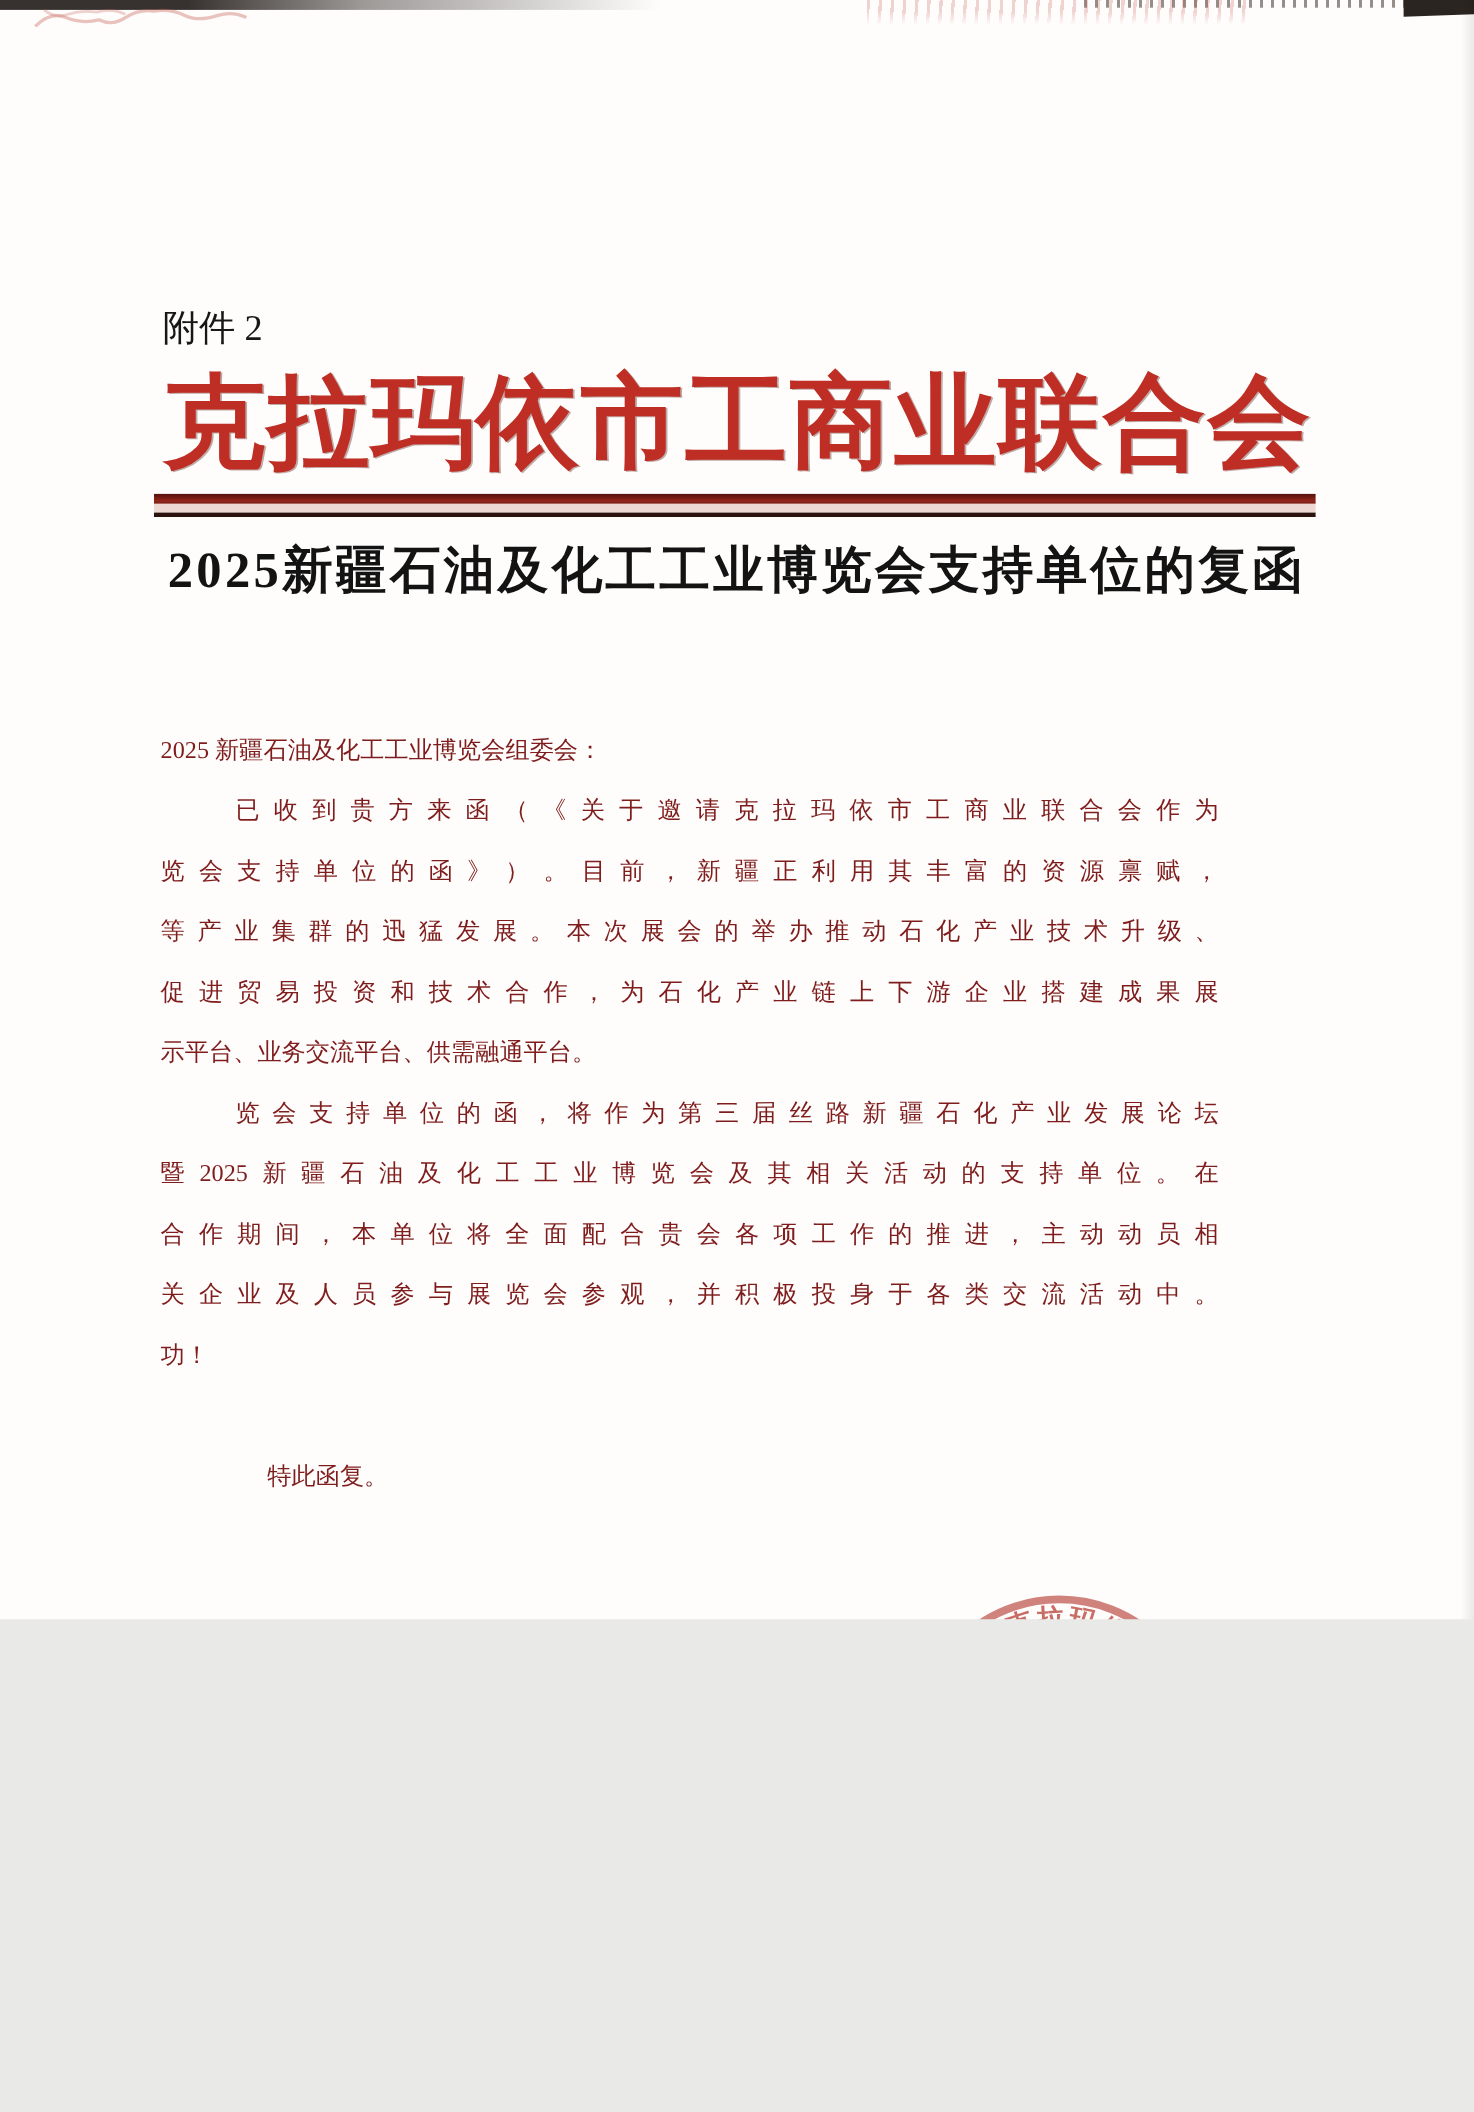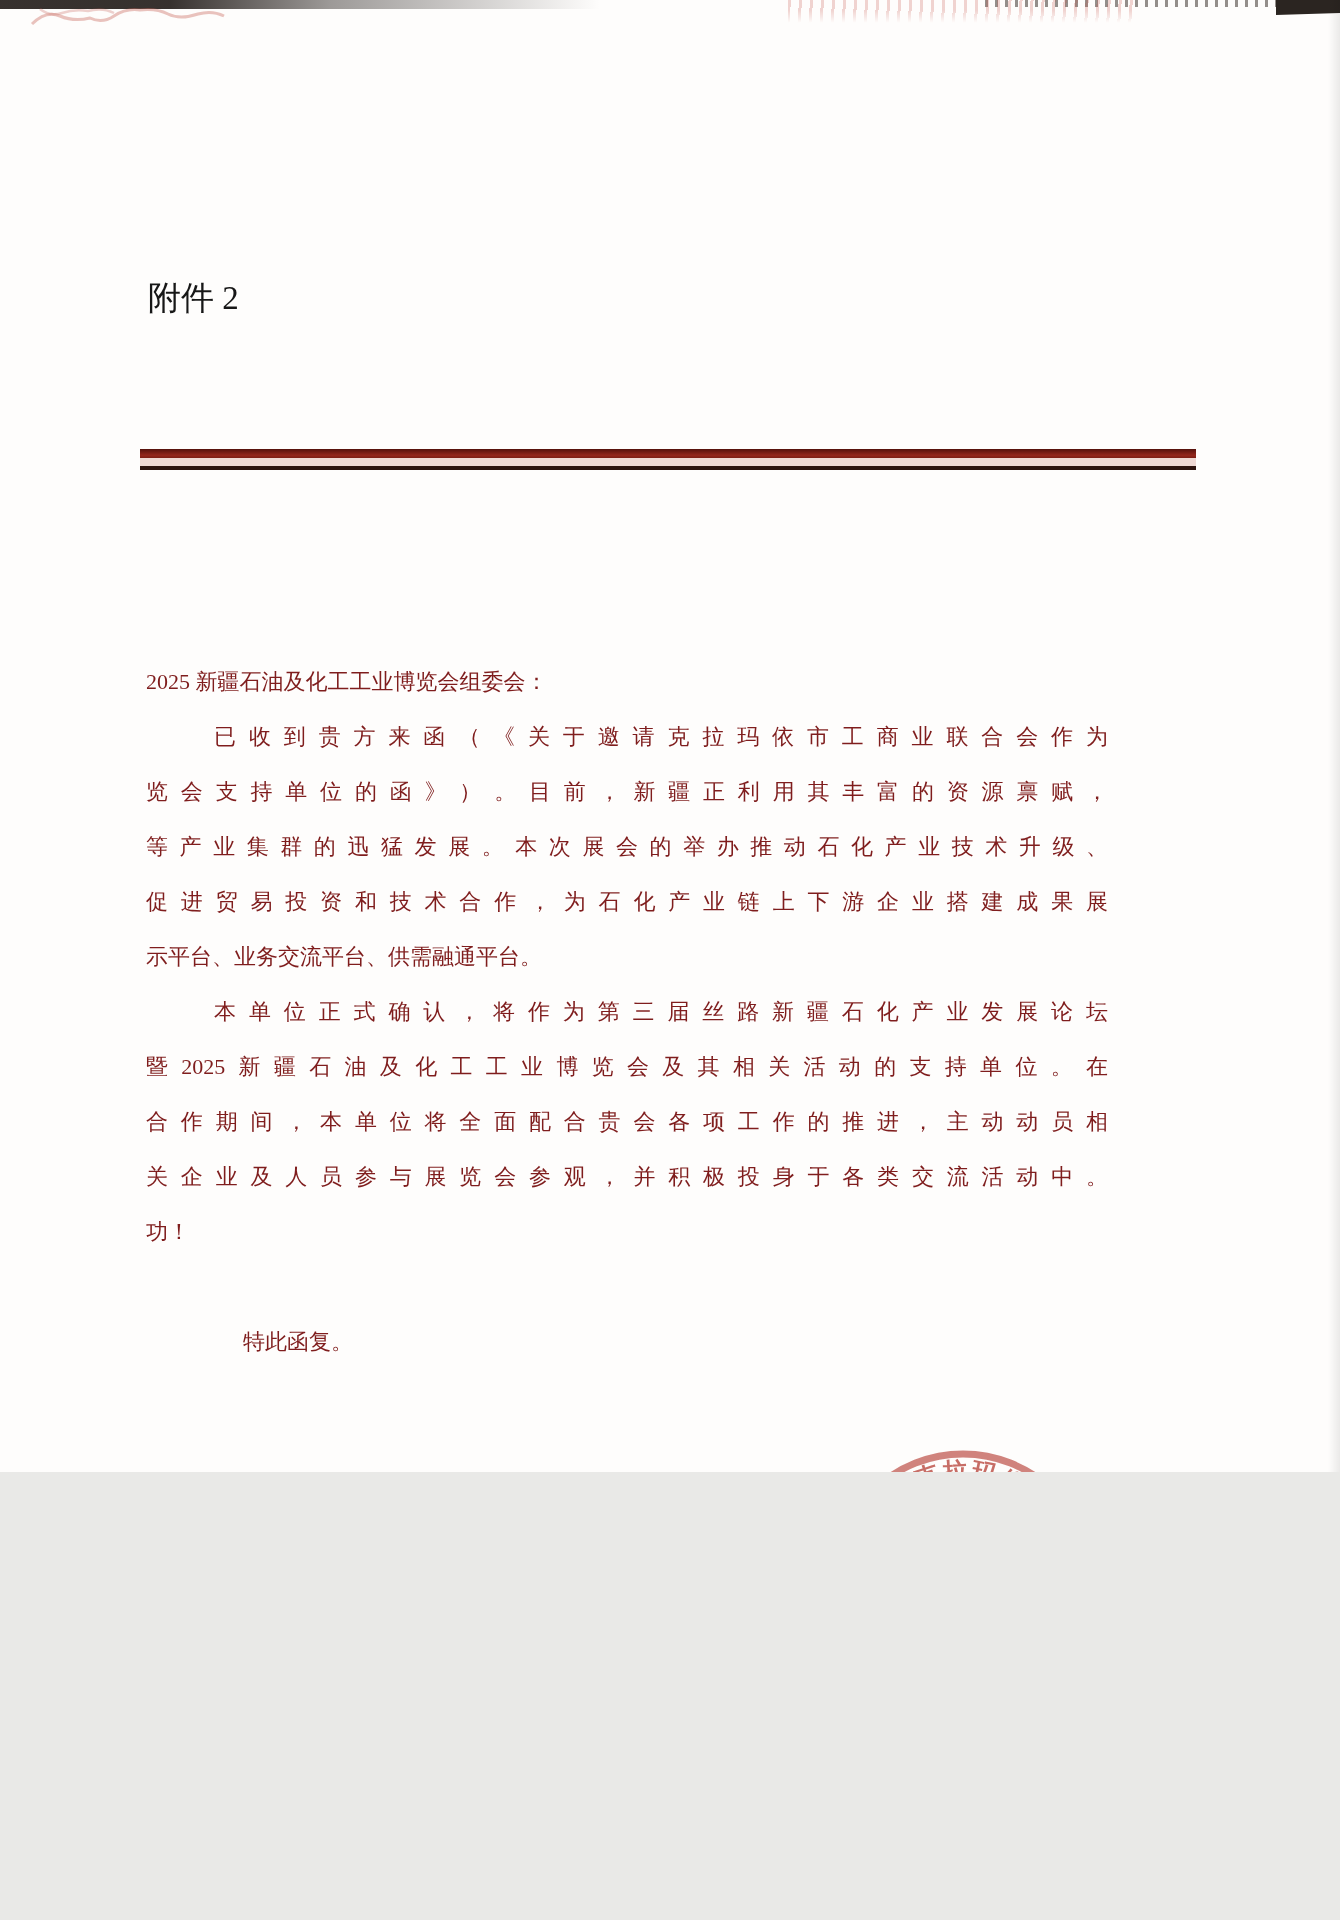--- a/index.html
+++ b/index.html
@@ -80,37 +80,39 @@
   <div class="smudge-tr"></div>
   <div class="smudge-corner"></div>
   <svg class="red-scrawl" width="214" height="34" viewBox="0 0 214 34">
     <path d="M6,24 q14,-14 28,-8 t30,2 q12,6 24,-2 t26,-6 q16,-2 28,4 t30,0 q14,-4 26,2" stroke="#c96a5e" fill="none" stroke-width="3" opacity=".5"></path>
     <path d="M14,9 q10,8 22,4 t26,-2 q14,-4 26,2" stroke="#c96a5e" fill="none" stroke-width="2.5" opacity=".38"></path>
   </svg>
   <div class="red-marks-tr"></div>
   <div class="right-edge"></div>
 
   <div class="attachment">附件 2</div>
+  <h1 class="letterhead">克拉玛依市工商业联合会</h1>
   <div class="header-rule">
     <div class="r1"></div>
       <div class="r2"></div>
       <div class="r3"></div>
   </div>
   <div class="doc-title">
+    <div>2025新疆石油及化工工业博览会支持单位的复函</div>
   </div>
 
   <div class="body-block">
     <div class="salutation">2025 新疆石油及化工工业博览会组委会：</div>
     <div>
         <div class="bline indent">已收到贵方来函（《关于邀请克拉玛依市工商业联合会作为</div>
         <div class="bline">览会支持单位的函》）。目前，新疆正利用其丰富的资源禀赋，</div>
         <div class="bline">等产业集群的迅猛发展。本次展会的举办推动石化产业技术升级、</div>
         <div class="bline">促进贸易投资和技术合作，为石化产业链上下游企业搭建成果展</div>
         <div class="bline end">示平台、业务交流平台、供需融通平台。</div>
-        <div class="bline indent">本单位正式确认，将作为第三届丝路新疆石化产业发展论坛</div>
+        <div class="bline indent">览会支持单位的函，将作为第三届丝路新疆石化产业发展论坛</div>
         <div class="bline">暨2025新疆石油及化工工业博览会及其相关活动的支持单位。在</div>
         <div class="bline">合作期间，本单位将全面配合贵会各项工作的推进，主动动员相</div>
         <div class="bline">关企业及人员参与展览会参观，并积极投身于各类交流活动中。</div>
         <div class="bline end">功！</div>
       </div>
     <div class="closing">特此函复。</div>
   </div>
 
   <svg class="seal" viewBox="0 0 282 282">
     <circle cx="141" cy="141" r="129" fill="none" stroke="#c4625a" stroke-width="7" opacity=".85"></circle>

